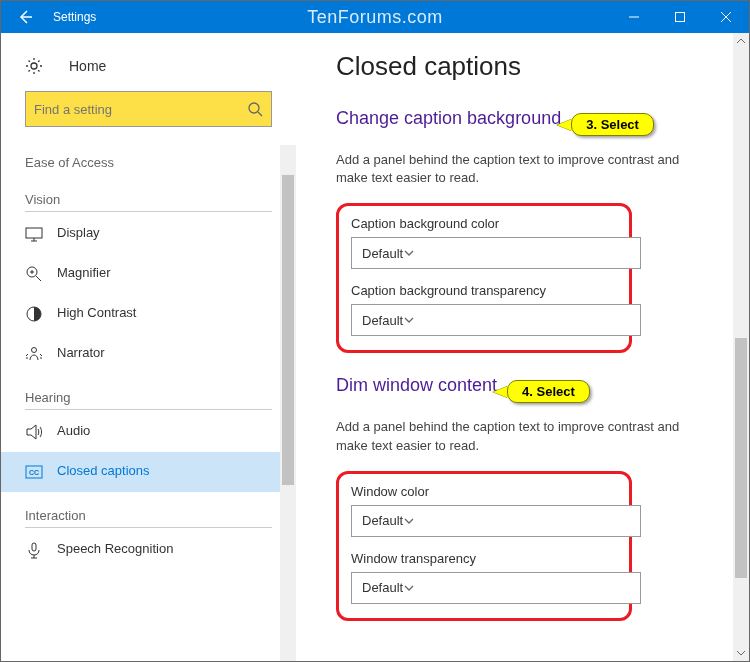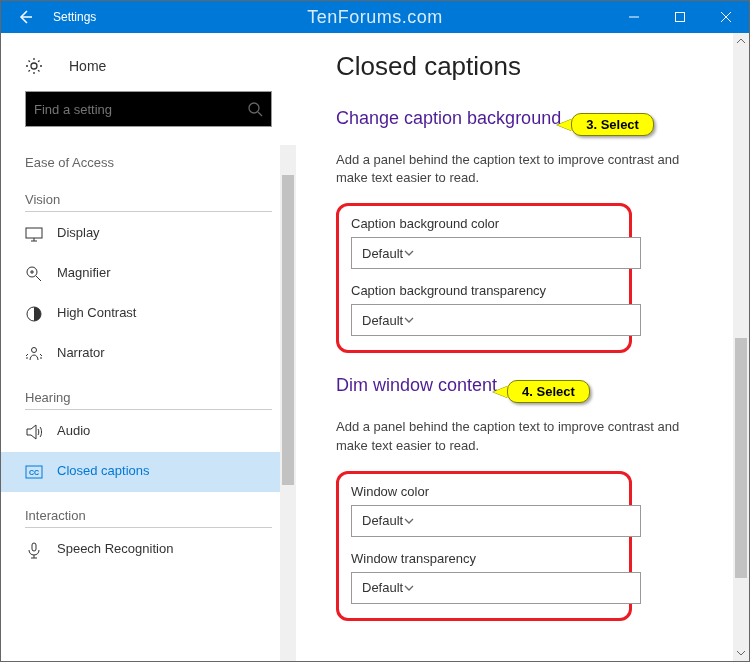--- a/index.html
+++ b/index.html
@@ -11,21 +11,21 @@
   .watermark { position: absolute; left: 50%; transform: translateX(-50%); font-size: 18px; font-weight: 300; color: rgba(255,255,255,0.85); letter-spacing: 0.5px; }
   .win-controls { margin-left: auto; display: flex; }
   .win-btn { width: 46px; height: 32px; display: flex; align-items: center; justify-content: center; cursor: pointer; }
   
   .body-area { display: flex; height: calc(100% - 32px); position: relative; }
   
   .sidebar { width: 295px; padding: 18px 0 0 0; display: flex; flex-direction: column; position: relative; }
   .home-row { display: flex; align-items: center; padding: 6px 24px 16px 24px; gap: 26px; cursor: pointer; }
   .home-label { font-size: 14px; color: #333; }
   
-  .search-box { margin: 0 24px 18px 24px; height: 32px; border: 1px solid #999; display: flex; align-items: center; padding: 17px 8px; background: #000000; }
+  .search-box { margin: 0 24px 18px 24px; height: 32px; border: 1px solid #999; display: flex; align-items: center; padding: 17px 8px; background: #fde047; }
   .search-input { flex: 1; border: none; outline: none; font-size: 13px; color: #666; background: transparent; }
   
   .side-scroll-area { flex: 1; position: relative; overflow: hidden; }
   .side-group-header { font-size: 13px; color: #666; padding: 10px 24px 4px 24px; }
   .side-group-hr { border: none; border-bottom: 1px solid #ccc; margin: 0 24px 2px 24px; }
   .nav-item { display: flex; align-items: flex-start; gap: 14px; padding: 11px 24px; font-size: 13px; color: #333; cursor: pointer; }
   .nav-item.active { background: #cce4f7; color: #0078d7; }
   .nav-item.active .icon { color: #0078d7; }
   .icon { width: 18px; height: 18px; display: inline-flex; align-items: center; justify-content: center; color: #333; }
   

